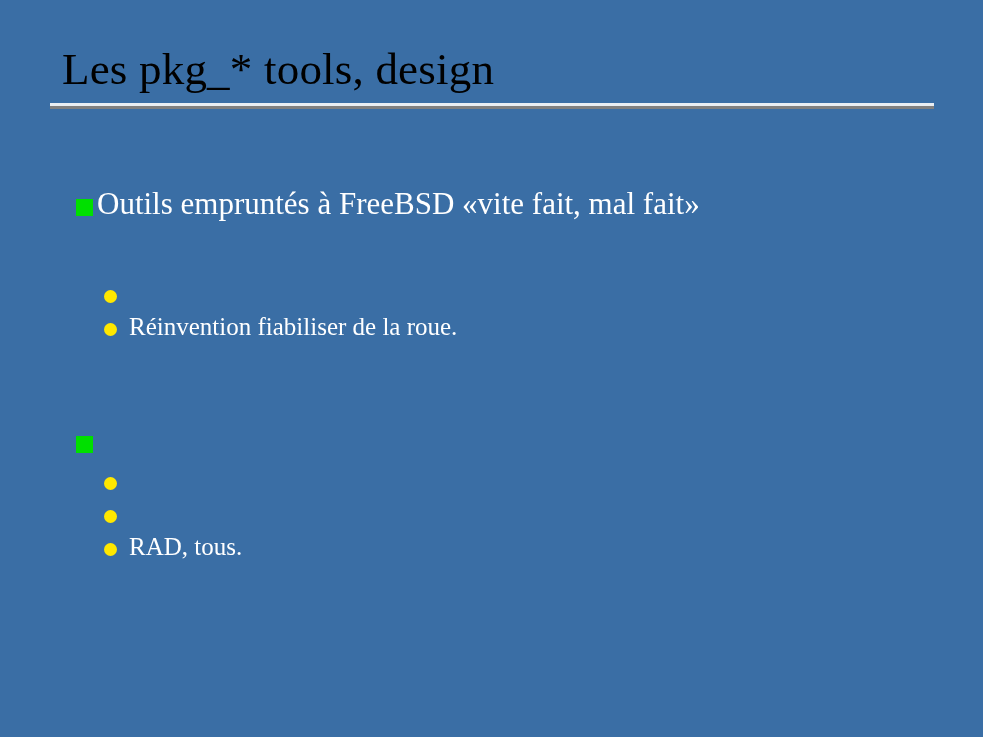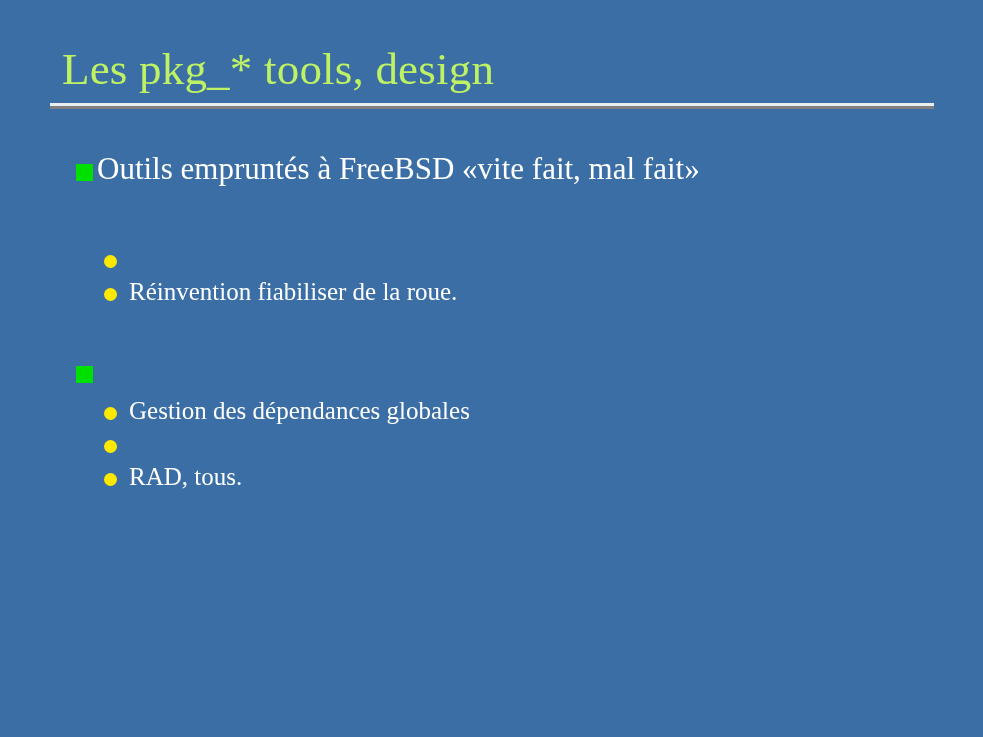--- a/index.html
+++ b/index.html
@@ -22,21 +22,21 @@
     box-sizing: border-box;
   }
 
   
   .slide-title {
     position: absolute;
     left: 62px;
     top: 46px;
     font-size: 45px;
     line-height: 1.05;
-    color: #bef264;
+    color: #000000;
     white-space: nowrap;
     letter-spacing: 0.2px;
   }
 
   .title-rule {
     position: absolute;
     left: 50px;
     top: 103px;
     width: 884px;
     height: 6px;
@@ -59,20 +59,21 @@
   }
 
   .bullet-l1 {
     position: relative;
     padding-left: 97px;
     color: #ffffff;
     font-size: 31px;
     line-height: 38px;
     min-height: 38px;
     white-space: nowrap;
+    margin-top: 35px;
   }
   .bullet-l1 .marker-square {
     position: absolute;
     left: 76px;
     top: 14px;
     width: 17px;
     height: 17px;
     background: #00e000;
   }
 
@@ -130,21 +131,20 @@
     </div>
 
     <div class="group-gap-2"></div>
 
     <div class="bullet-l1">
       <span class="marker-square"></span>
     </div>
     <div class="sub-gap"></div>
     <div class="bullet-l2">
       <span class="marker-dot"></span>
-      <span>Gestion des dépendances globales</span>
     </div>
     <div class="bullet-l2">
       <span class="marker-dot"></span>
     </div>
     <div class="bullet-l2">
       <span class="marker-dot"></span>
       <span>RAD, tous.</span>
     </div>
 
   </div>

